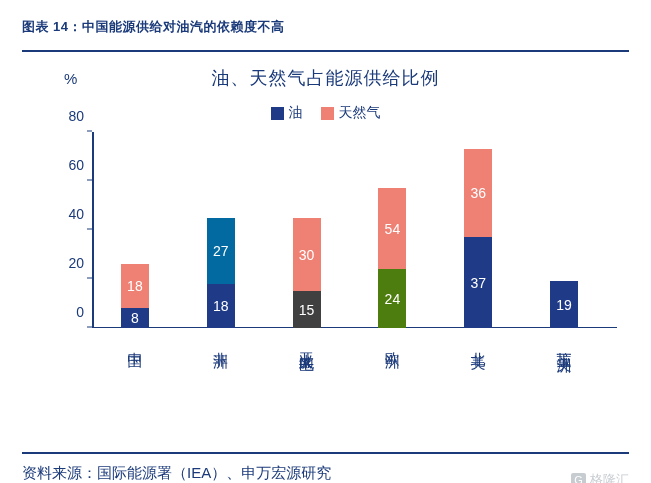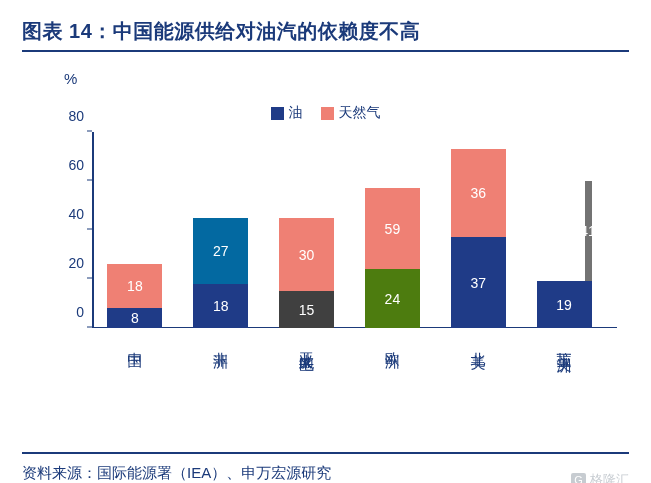--- a/index.html
+++ b/index.html
@@ -20,21 +20,21 @@
     box-sizing: border-box;
     padding: 0 22px;
   }
   
   .header {
     position: relative;
     margin-top: 18px;
     height: 30px;
   }
   .header-title {
-    font-size: 20px;
+    font-size: 13px;
     font-weight: bold;
     color: #1b3a7a;
     letter-spacing: 0.5px;
     white-space: nowrap;
   }
   .header-rule {
     position: absolute;
     left: 0;
     right: 0;
     bottom: -4px;
@@ -130,21 +130,21 @@
     left: 0;
     right: 0;
     bottom: 0;
     top: 0;
     display: flex;
     align-items: flex-end;
     justify-content: space-around;
   }
   .bar-group {
     position: relative;
-    width: 55px;
+    width: 28px;
     display: flex;
     flex-direction: column;
     justify-content: flex-end;
     align-items: stretch;
     height: 100%;
   }
   .seg {
     position: relative;
     display: flex;
     align-items: center;
@@ -212,20 +212,21 @@
 
 <div class="page">
 
   <div class="header">
     <div class="header-title">图表 14：中国能源供给对油汽的依赖度不高</div>
     <div class="header-rule"></div>
   </div>
 
   <div class="chart-wrap">
     <div class="axis-unit">%</div>
+    <div class="chart-title">油、天然气占能源供给比例</div>
 
     <div class="legend">
       <div class="legend-item">
         <span class="legend-swatch" id="sw0" style="background: rgb(31, 59, 135);"></span>
         <span>油</span>
       </div>
       <div class="legend-item">
         <span class="legend-swatch" id="sw1" style="background: rgb(239, 128, 116);"></span>
         <span>天然气</span>
       </div>
@@ -256,21 +257,21 @@
             <div class="seg seg-top" style="height: 33.75%; background: #0369a1;">27</div>
             <div class="seg seg-bottom" style="height: 22.5%; background: rgb(31, 59, 135);">18</div>
             <div class="cat-label">非洲</div>
           </div>
           <div class="bar-group">
             <div class="seg seg-top" style="height: 37.5%; background: rgb(239, 128, 116);">30</div>
             <div class="seg seg-bottom" style="height: 18.75%; background: #404040;">15</div>
             <div class="cat-label">亚太地区</div>
           </div>
           <div class="bar-group">
-            <div class="seg seg-top" style="height: 41.25%; background: rgb(239, 128, 116);">59</div>
+            <div class="seg seg-top" style="height: 41.25%; background: rgb(239, 128, 116);">54</div>
             <div class="seg seg-bottom" style="height: 30%; background: #4d7c0f;">24</div>
             <div class="cat-label">欧洲</div>
           </div>
           <div class="bar-group">
             <div class="seg seg-top" style="height: 45%; background: rgb(239, 128, 116);">36</div>
             <div class="seg seg-bottom" style="height: 46.25%; background: rgb(31, 59, 135);">37</div>
             <div class="cat-label">北美</div>
           </div>
           <div class="bar-group">
             <div class="seg seg-top" style="height: 51.25%; background: #737373; margin-left: 48px;">41</div>

